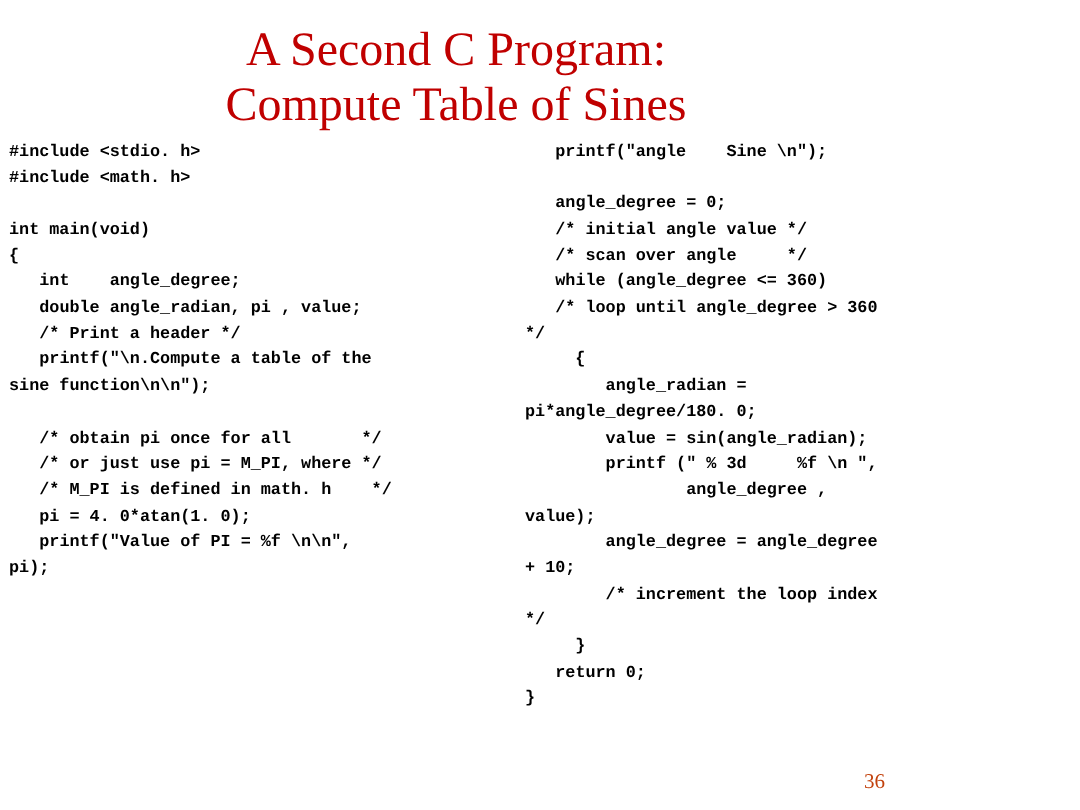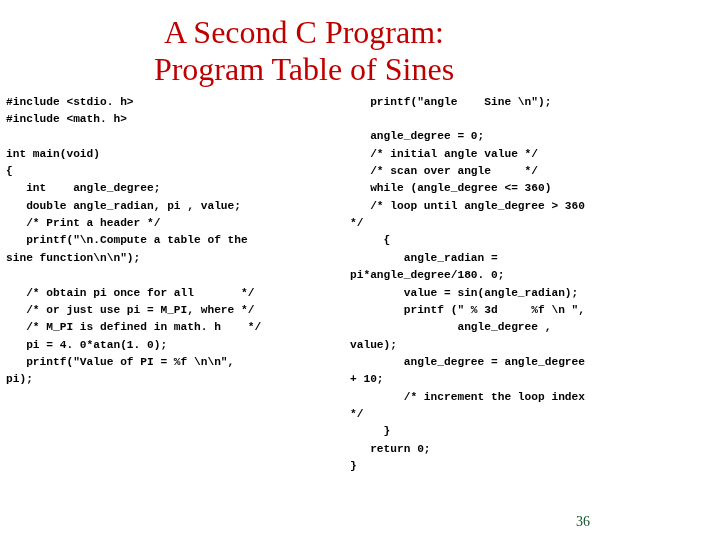--- a/index.html
+++ b/index.html
@@ -41,30 +41,30 @@
     white-space: pre-wrap;
   }
   .col-left  { flex: 0 0 340px; }
   .col-right { flex: 1 1 auto; }
   .pagenum {
     position: absolute;
     right: 18px;
     bottom: 10px;
     font-family: "Times New Roman", Times, serif;
     font-size: 14px;
-    color: #14532d;
+    color: #c2410c;
   }
 </style>
 </head>
 <body>
 
 <div class="slide">
   <div class="title">
     <span>A Second C Program:</span><br>
-    <span>Program Table of Sines</span>
+    <span>Compute Table of Sines</span>
   </div>
   <div class="columns">
     <div class="col col-left">#include &lt;stdio. h&gt;
 #include &lt;math. h&gt;
 
 int main(void)
 {
    int    angle_degree;
    double angle_radian, pi , value;
    /* Print a header */

